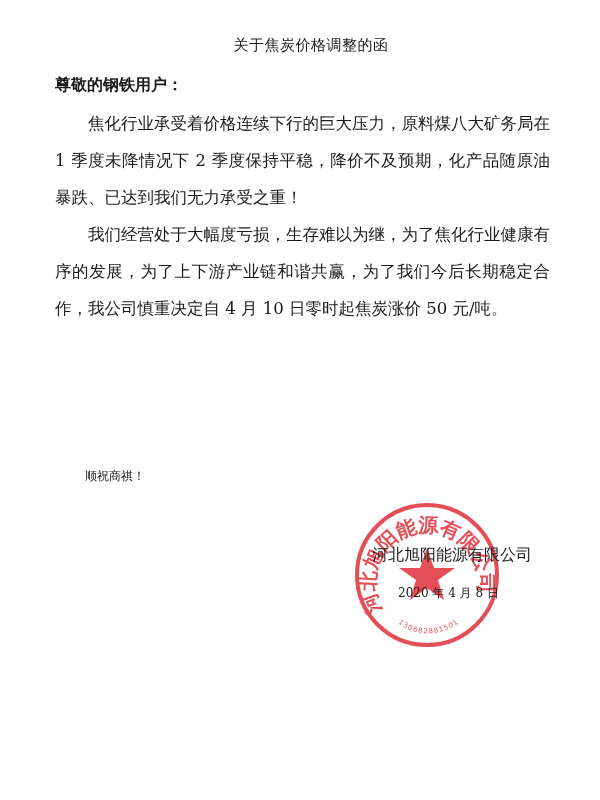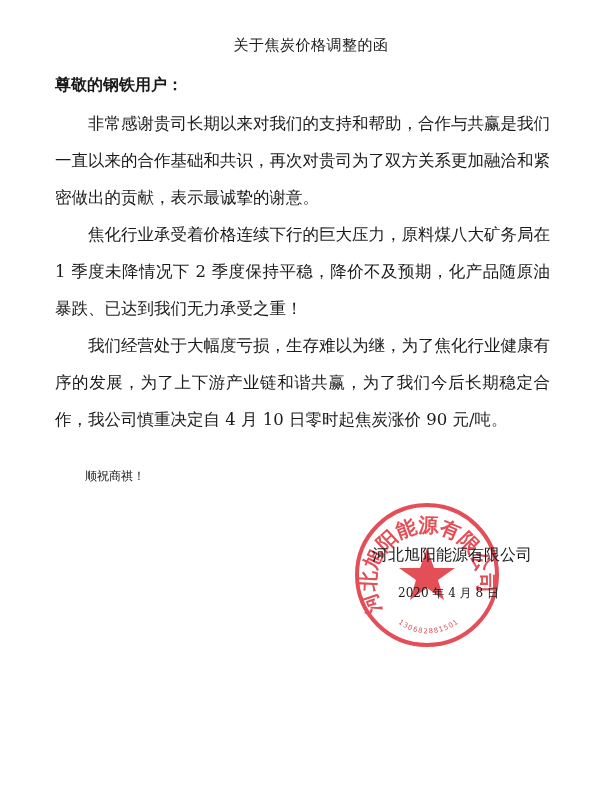--- a/index.html
+++ b/index.html
@@ -33,23 +33,22 @@
     position: absolute; left: 352px; top: 500px; width: 150px; height: 150px; z-index: 1; opacity: 0.85;
   }
 </style>
 </head>
 <body>
 
 <div class="title">关于焦炭价格调整的函</div>
 <div class="salutation">尊敬的钢铁用户：</div>
 
 <div class="body-text">
-  <p>非常感谢贵司长期以来对我们的支持和帮助，合作与共赢是我们一直以来的合作基础和共识，再次对贵司为了双方关系更加融洽和紧密做出的贡献，表示最诚挚的谢意。</p>
   <p>焦化行业承受着价格连续下行的巨大压力，原料煤八大矿务局在 1 季度未降情况下 2 季度保持平稳，降价不及预期，化产品随原油暴跌、已达到我们无力承受之重！</p>
-  <p>我们经营处于大幅度亏损，生存难以为继，为了焦化行业健康有序的发展，为了上下游产业链和谐共赢，为了我们今后长期稳定合作，我公司慎重决定自 4 月 10 日零时起焦炭涨价 90 元/吨。</p>
+  <p>我们经营处于大幅度亏损，生存难以为继，为了焦化行业健康有序的发展，为了上下游产业链和谐共赢，为了我们今后长期稳定合作，我公司慎重决定自 4 月 10 日零时起焦炭涨价 50 元/吨。</p>
 </div>
 
 <div class="closing">顺祝商祺！</div>
 
 <svg class="stamp" viewBox="0 0 150 150">
   <defs>
     <path id="arcTop" d="M 30 110 A 52 52 0 1 1 120 110"></path>
     <path id="arcBot" d="M 40 118 A 50 50 0 0 0 112 118"></path>
   </defs>
   <circle cx="75" cy="75" r="70" fill="none" stroke="#e0303a" stroke-width="4"></circle>

